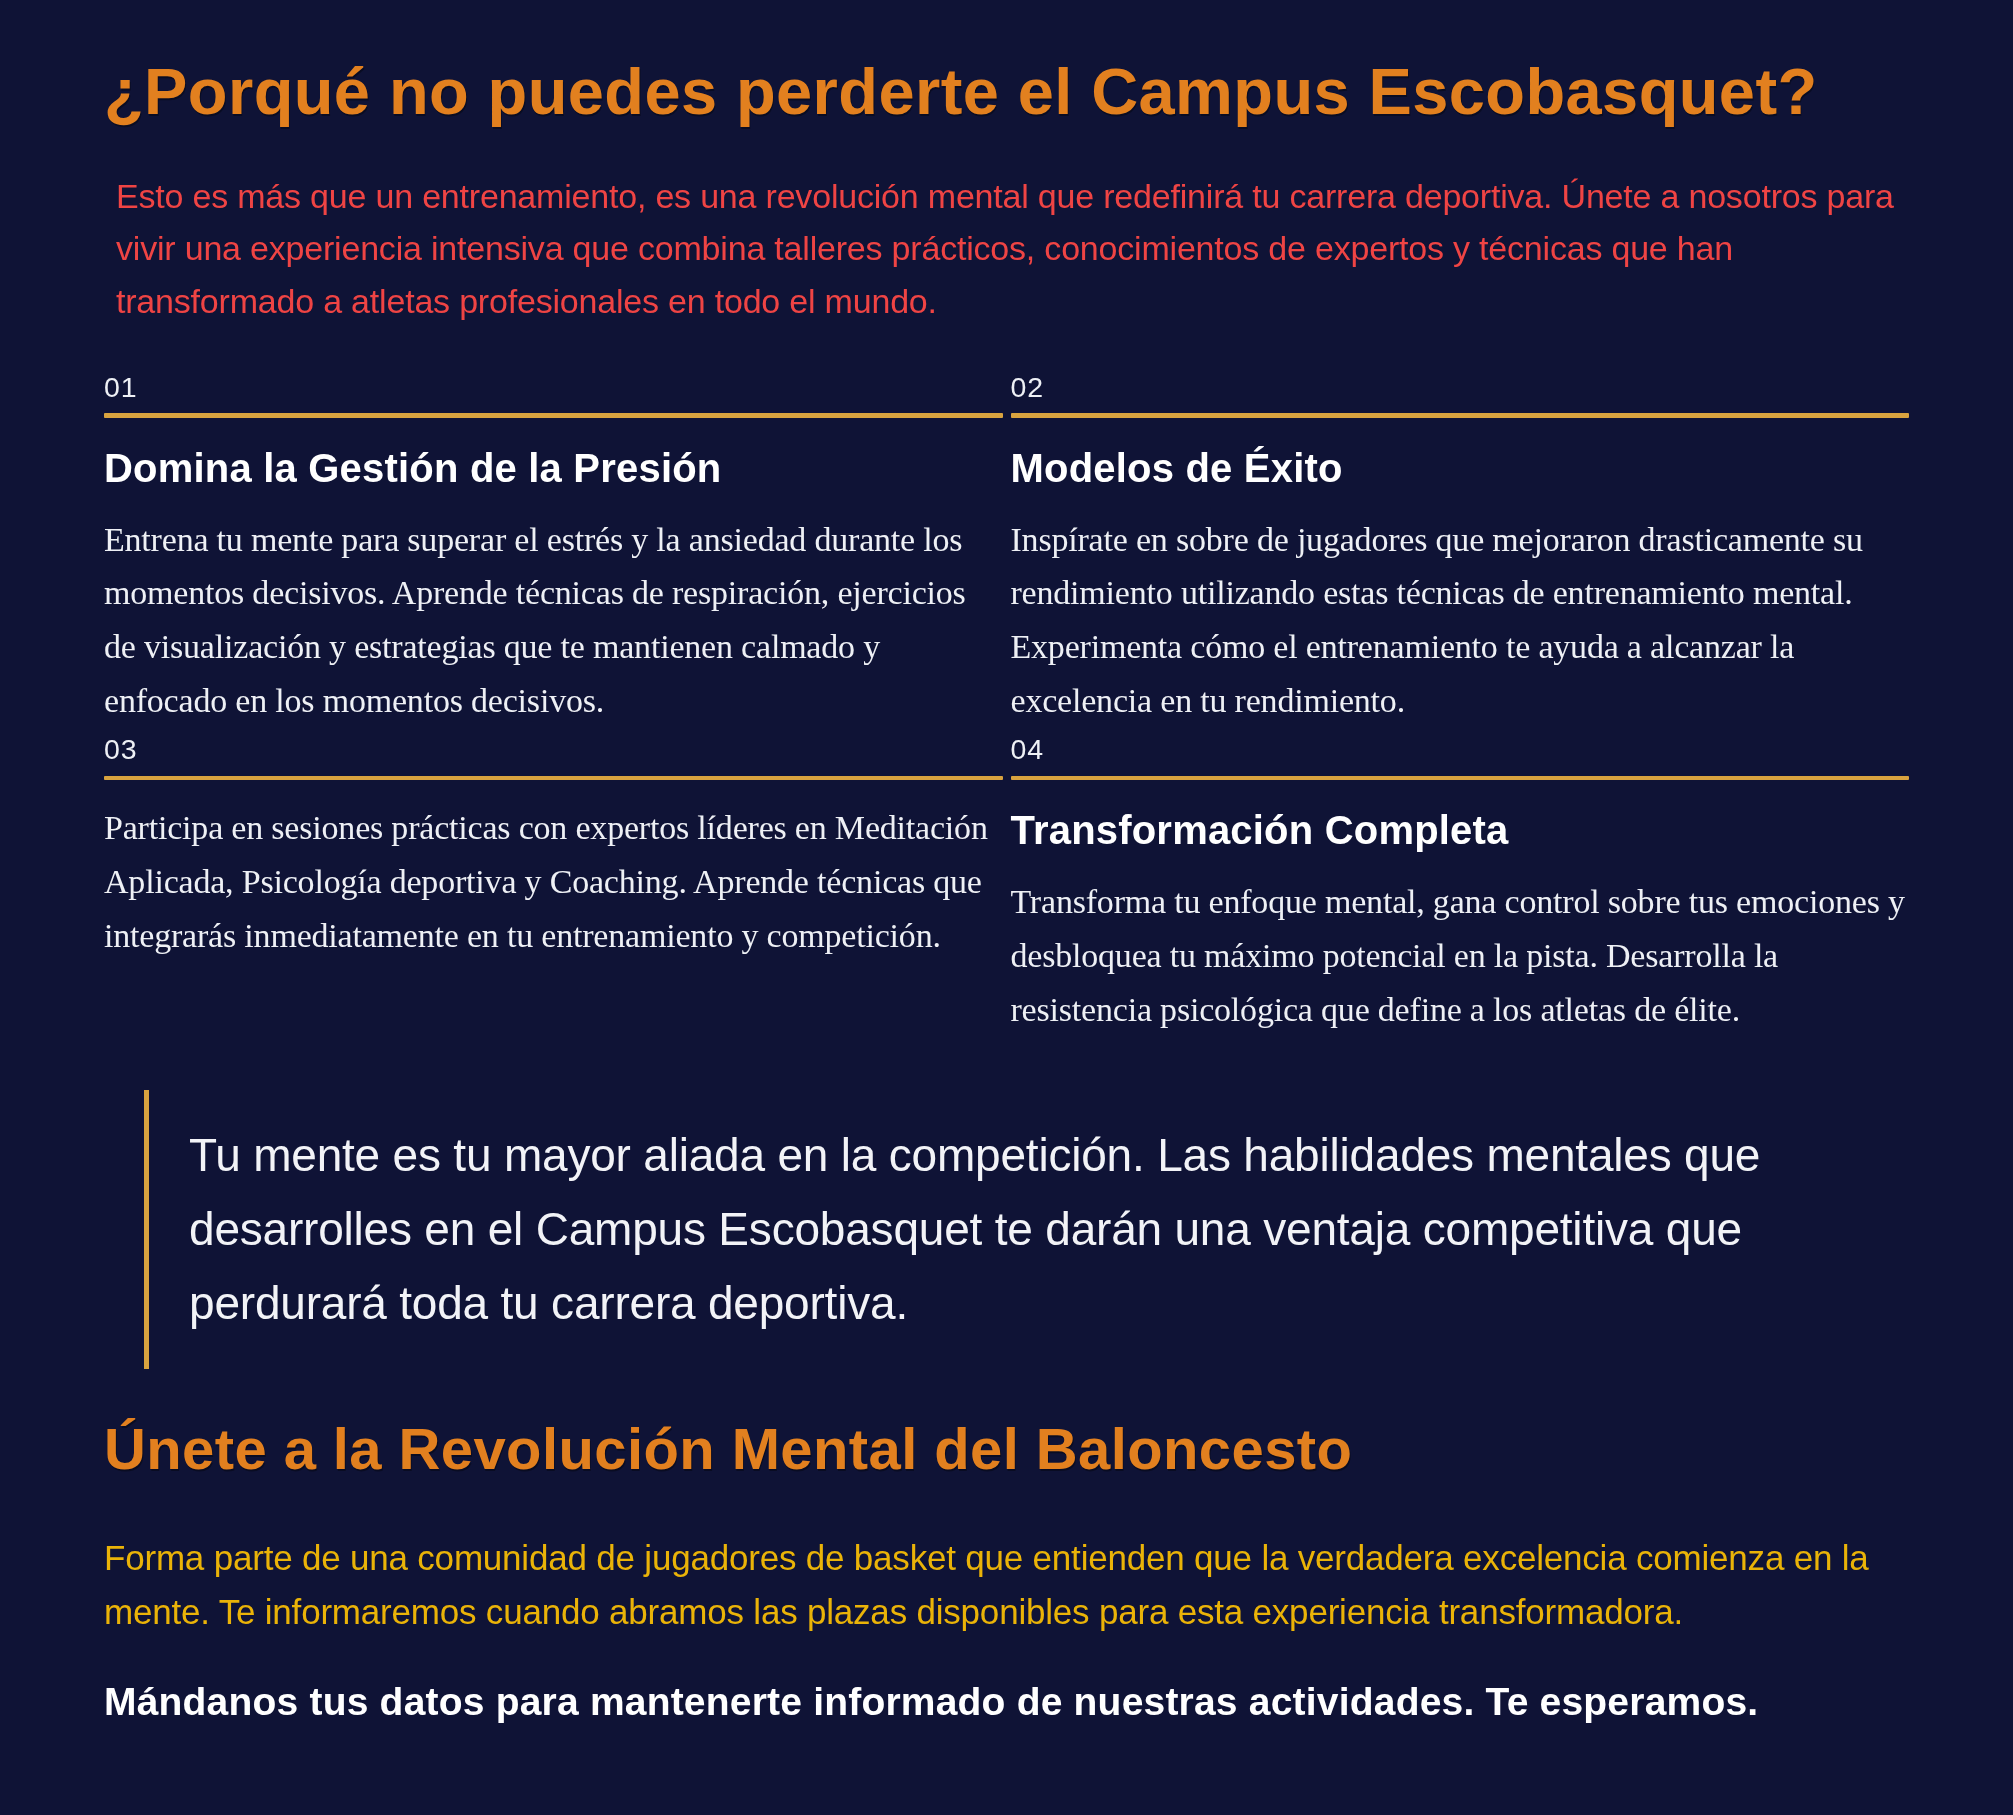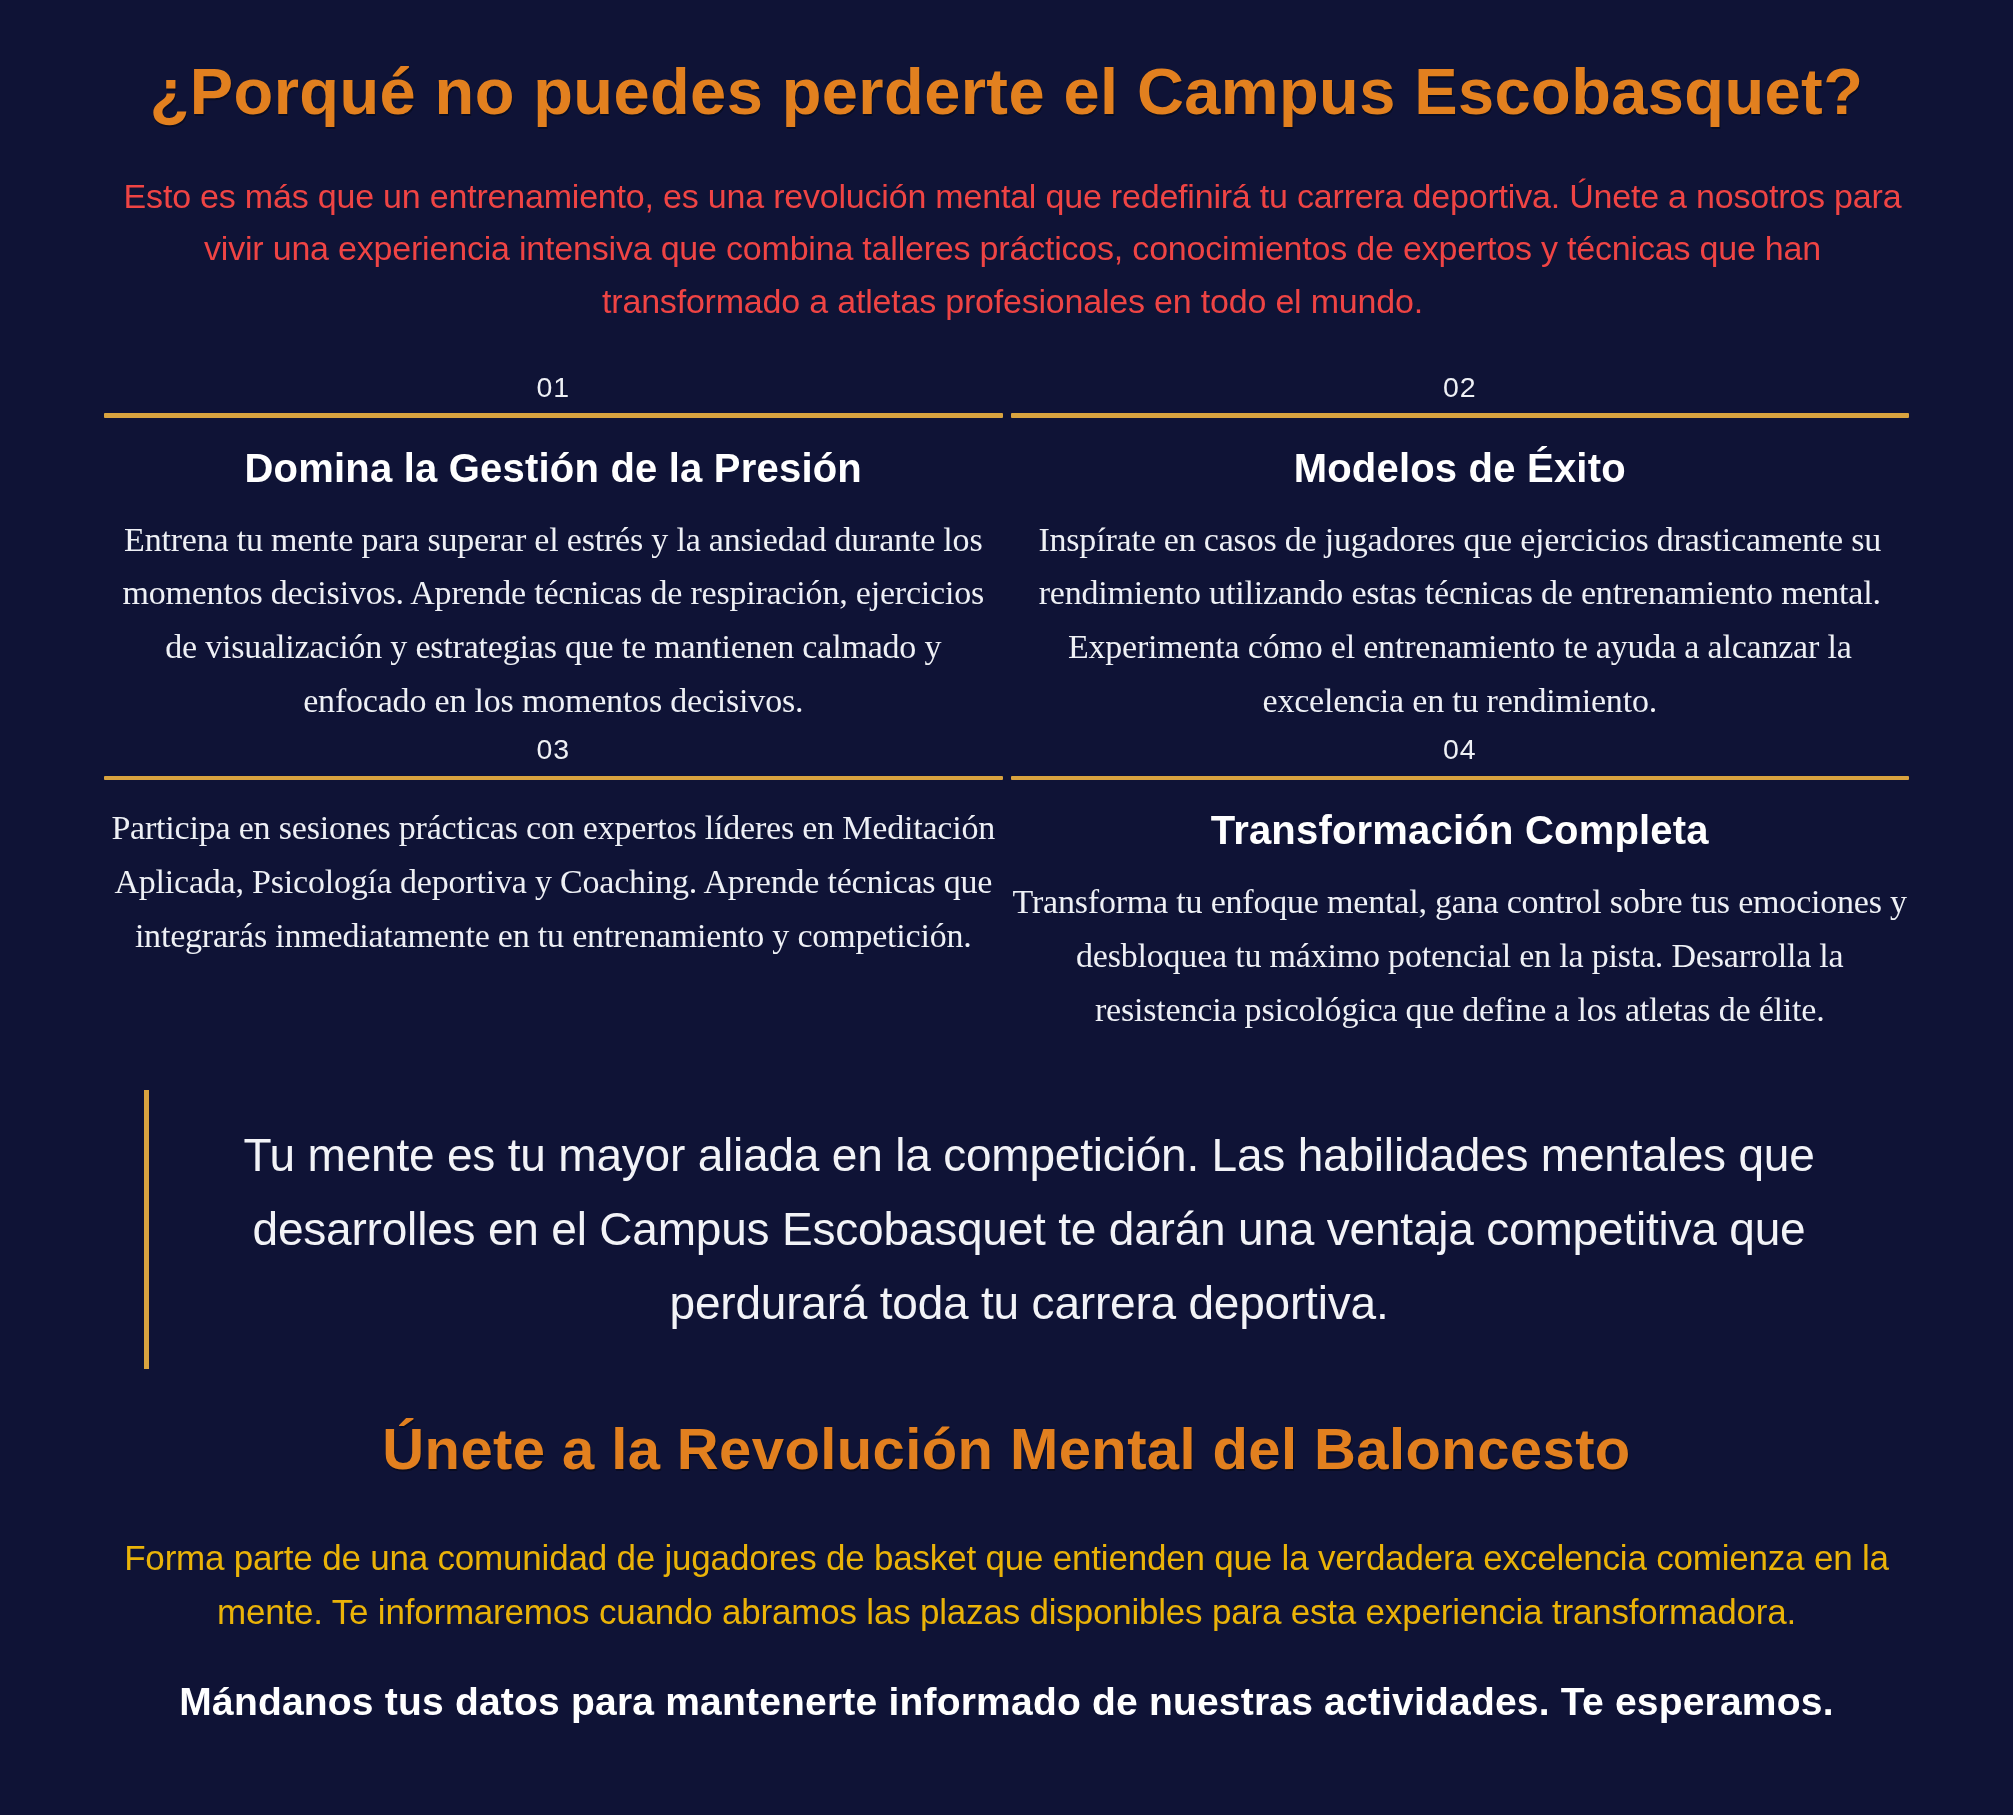--- a/index.html
+++ b/index.html
@@ -10,21 +10,20 @@
   .page {
     position: relative;
     width: 2013px;
     height: 1815px;
     box-sizing: border-box;
     padding: 48px 104px 0 104px;
     background: #0f1336;
     font-family: "Liberation Sans", "DejaVu Sans", sans-serif;
     color: #f1f2f7;
     overflow: hidden;
-    text-align: center;
   }
   .main-title {
     margin: 0;
     padding-top: 7px;
     font-size: 65px;
     line-height: 1.15;
     font-weight: bold;
     letter-spacing: 0.4px;
     color: #e2801f;
     text-shadow: 0.9px 1.7px 0 rgba(0,0,0,0.35);
@@ -125,21 +124,21 @@
       <div class="feature-number">01</div>
       <div class="feature-divider"></div>
       <h3 class="feature-title">Domina la Gestión de la Presión</h3>
       <p class="feature-desc">Entrena tu mente para superar el estrés y la ansiedad durante los momentos decisivos. Aprende técnicas de respiración, ejercicios de visualización y estrategias que te mantienen calmado y enfocado en los momentos decisivos.</p>
     </div>
 
     <div class="feature">
       <div class="feature-number">02</div>
       <div class="feature-divider"></div>
       <h3 class="feature-title">Modelos de Éxito</h3>
-      <p class="feature-desc">Inspírate en casos de jugadores que ejercicios drasticamente su rendimiento utilizando estas técnicas de entrenamiento mental. Experimenta cómo el entrenamiento te ayuda a alcanzar la excelencia en tu rendimiento.</p>
+      <p class="feature-desc">Inspírate en sobre de jugadores que mejoraron drasticamente su rendimiento utilizando estas técnicas de entrenamiento mental. Experimenta cómo el entrenamiento te ayuda a alcanzar la excelencia en tu rendimiento.</p>
     </div>
 
     <div class="feature">
       <div class="feature-number">03</div>
       <div class="feature-divider"></div>
       <p class="feature-desc">Participa en sesiones prácticas con expertos líderes en Meditación Aplicada, Psicología deportiva y Coaching. Aprende técnicas que integrarás inmediatamente en tu entrenamiento y competición.</p>
     </div>
 
     <div class="feature">
       <div class="feature-number">04</div>

